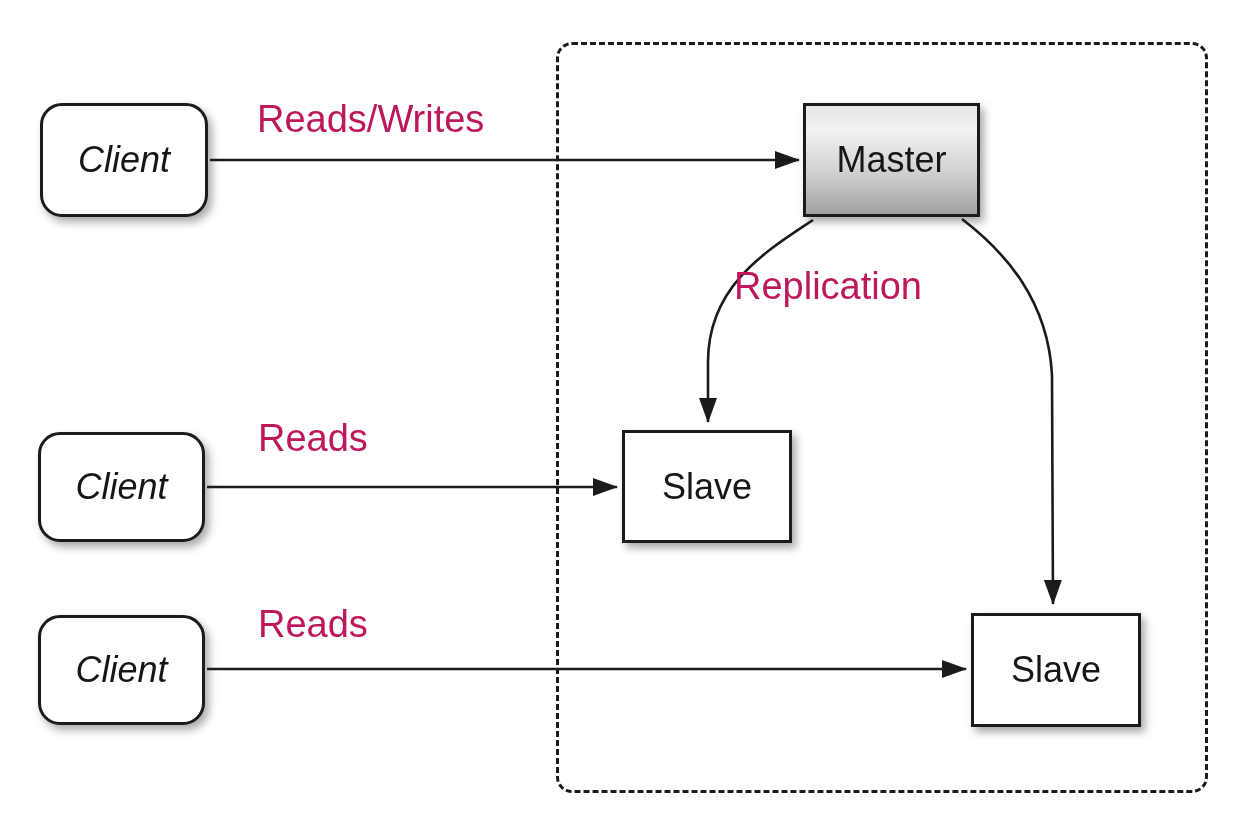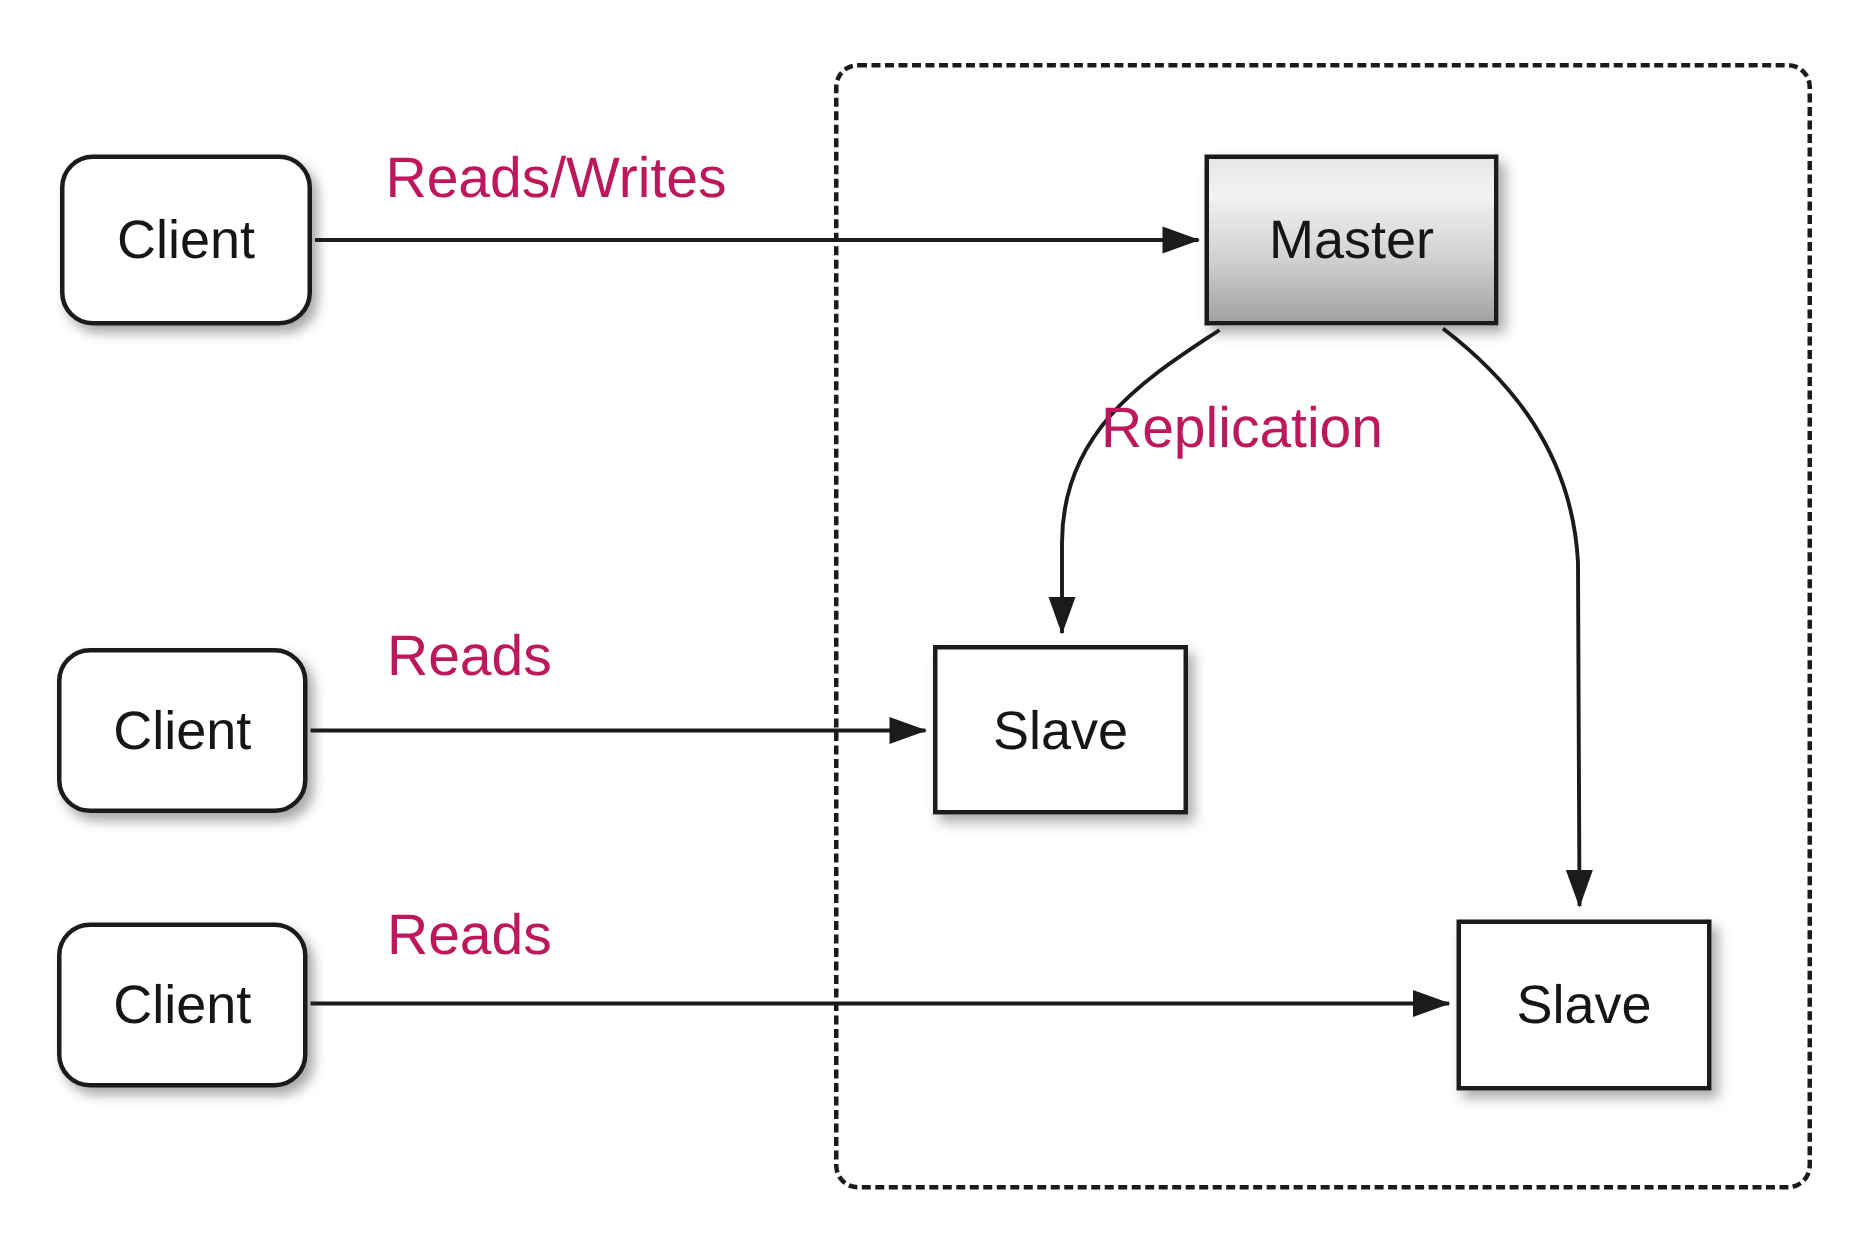--- a/index.html
+++ b/index.html
@@ -42,28 +42,29 @@
     box-sizing: border-box;
     border: 3px solid #1b1b1b;
     background: #ffffff;
     font-size: 36px;
     line-height: 1;
     color: #161616;
     box-shadow: 4px 5px 8px rgba(40, 40, 40, 0.40);
   }
   .node-client {
     border-radius: 22px;
+    font-style: italic;
   }
   .node-master {
     background: linear-gradient(to bottom, #e6e6e6 0%, #f2f2f2 22%, #d2d2d2 60%, #a2a2a2 100%);
   }
   #client-1 { left: 40px;  top: 103px; width: 168px; height: 114px; }
   #client-2 { left: 38px;  top: 432px; width: 167px; height: 110px; }
   #client-3 { left: 38px;  top: 615px; width: 167px; height: 110px; }
-  #master   { left: 803px; top: 103px; width: 196px; height: 114px; }
+  #master   { left: 803px; top: 103px; width: 177px; height: 114px; }
   #slave-1  { left: 622px; top: 430px; width: 170px; height: 113px; }
   #slave-2  { left: 971px; top: 613px; width: 170px; height: 114px; }
   .edge-label {
     position: absolute;
     font-size: 38px;
     line-height: 1.1;
     white-space: nowrap;
     color: #be185d;
   }
   #label-reads-writes { left: 257px; top: 99px;  }

